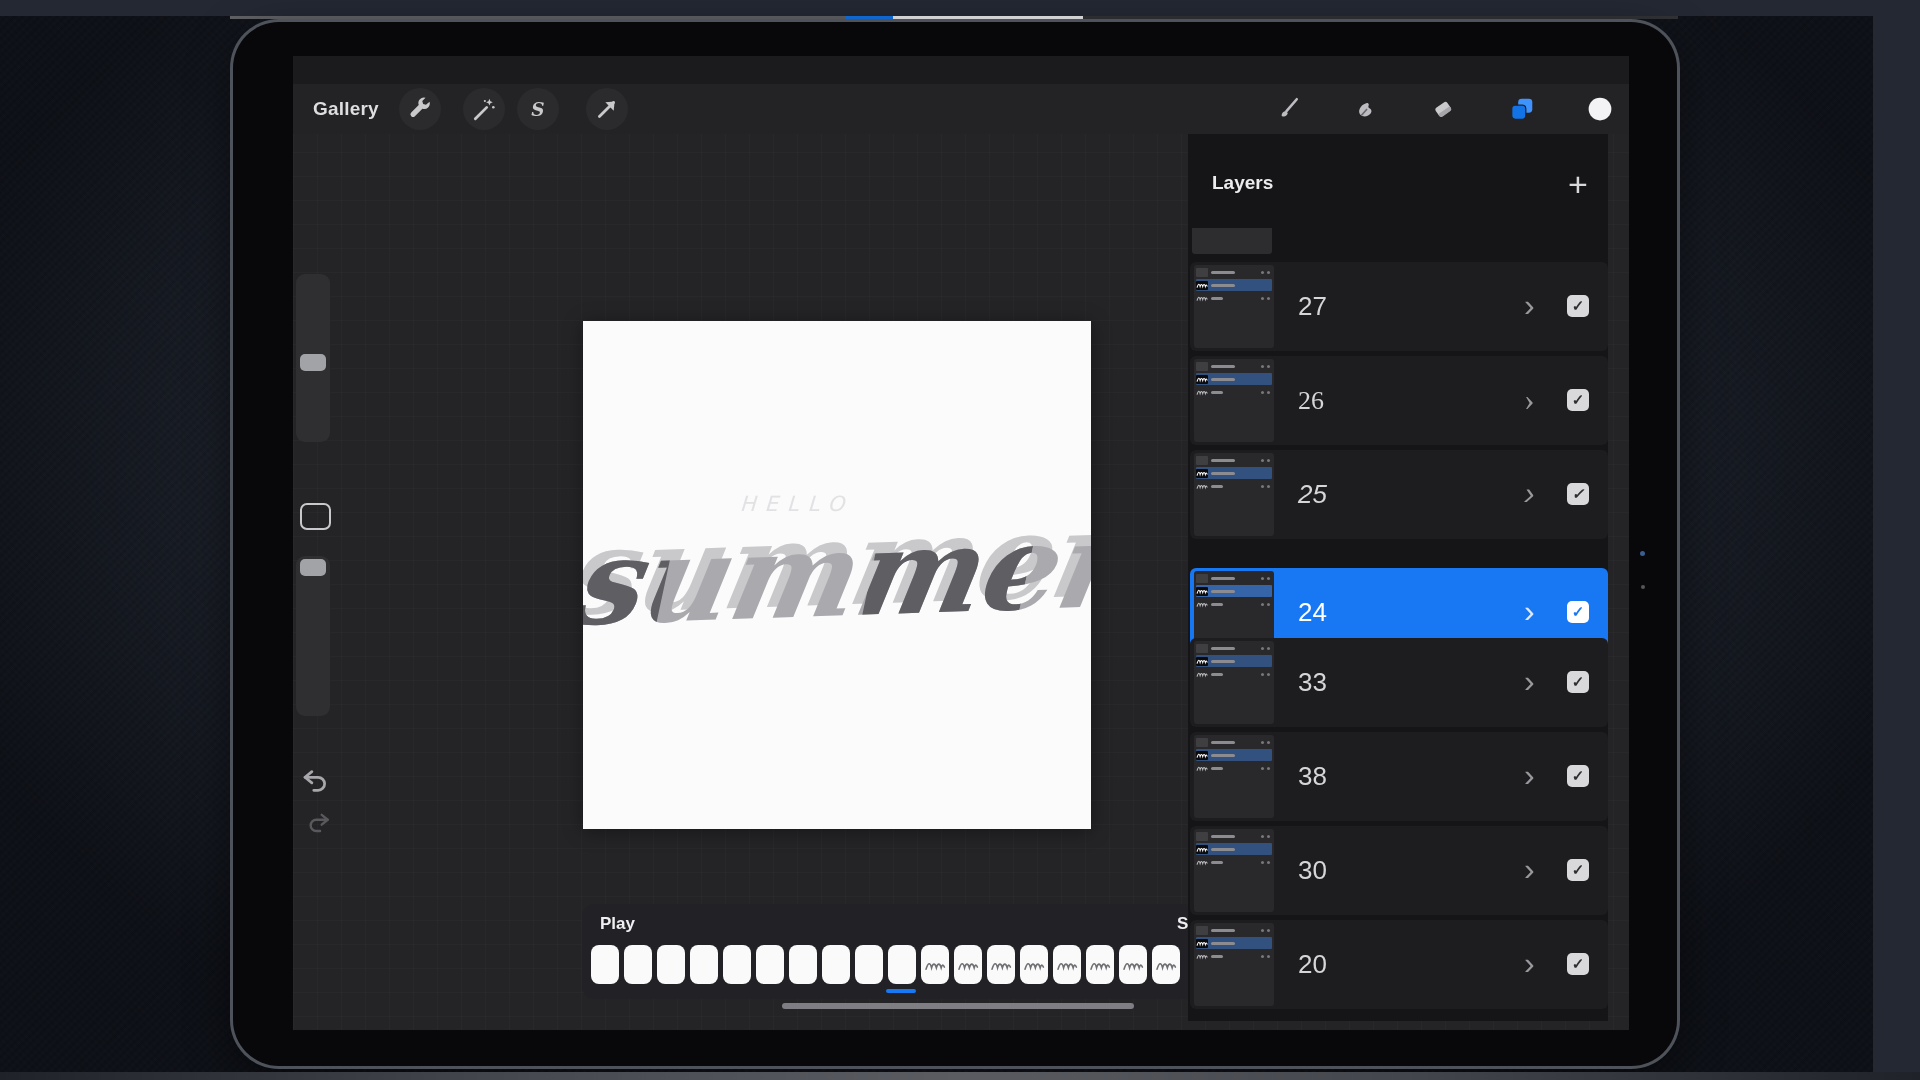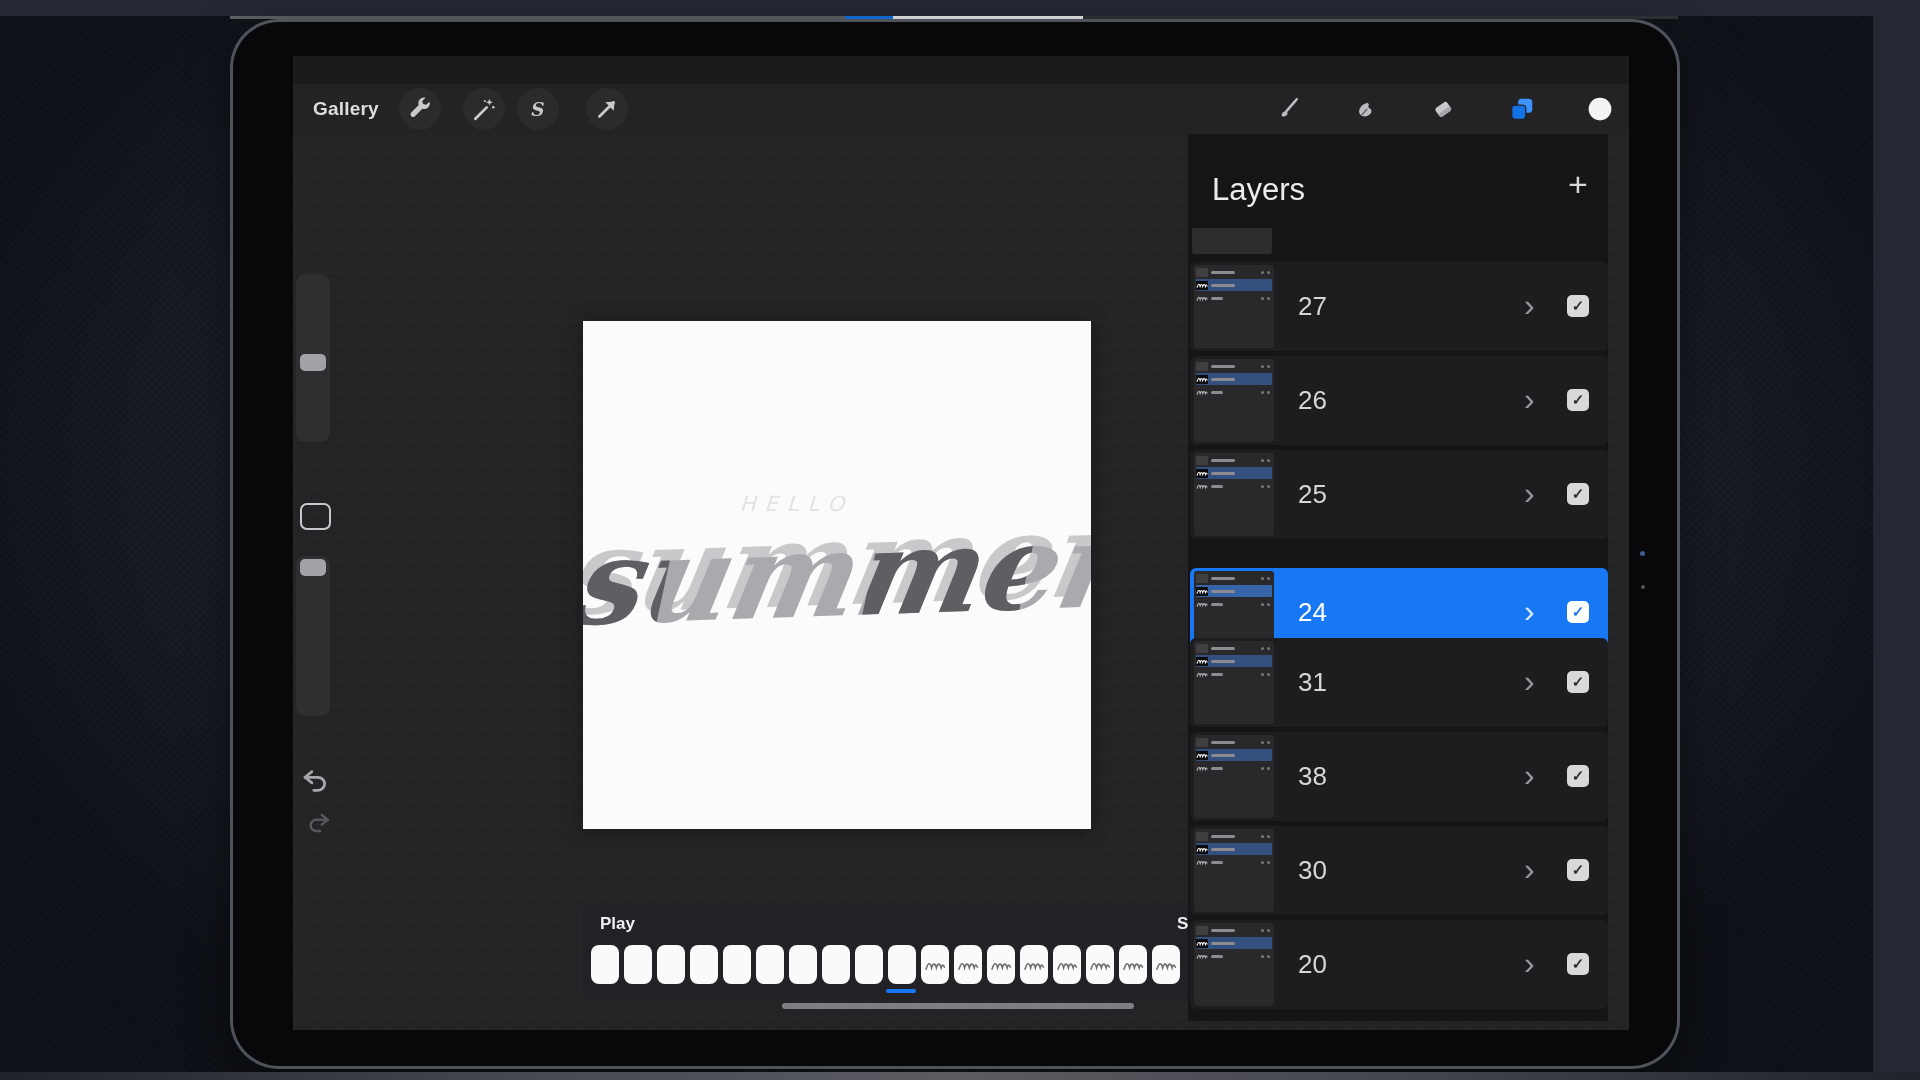--- a/index.html
+++ b/index.html
@@ -47,21 +47,21 @@
   #timeline{left:582px;top:888px;width:678px;height:95px;background:#222226;border-radius:13px;}
   #play-label{position:absolute;left:18px;top:10px;color:#efeff1;font-size:17px;font-weight:700;}
   #settings-label{position:absolute;right:16px;top:10px;color:#efeff1;font-size:17px;font-weight:700;}
   #frames{position:absolute;left:9px;top:41px;display:flex;gap:5px;}
   .frame{width:28px;height:39px;border-radius:8px;background:#fafafa;
     display:flex;align-items:center;justify-content:center;}
   #current-underline{left:886px;top:973px;width:30px;height:4px;border-radius:2px;background:#1779f3;}
   #hscrollbar{left:782px;top:987px;width:352px;height:6px;border-radius:3px;background:#7e7e83;}
   
   #layers-panel{left:1188px;top:118px;width:420px;height:887px;background:#151517;}
-  #layers-title{position:absolute;left:24px;top:38px;color:#ececee;font-size:31px;font-weight:400;}
+  #layers-title{position:absolute;left:24px;top:38px;color:#ececee;font-size:19px;font-weight:700;}
   #add-layer{position:absolute;left:372px;top:32px;width:36px;height:36px;color:#d8d8da;
     font-size:34px;font-weight:300;display:flex;align-items:center;justify-content:center;line-height:1;}
   #thumb-sliver{position:absolute;left:4px;top:94px;width:80px;height:26px;background:#2d2d30;
     border-radius:0 0 3px 3px;}
   #layer-list{position:absolute;left:0;top:128px;width:420px;}
   .lrow{position:absolute;left:2px;width:418px;height:89px;background:#1d1d20;border-radius:6px;}
   .lrow.sel{background:#1877f2;margin-top:24px;}
   .lthumb{position:absolute;left:4px;top:3px;width:80px;height:83px;background:#29292c;border-radius:3px;overflow:hidden;}
   .trow{position:relative;height:12px;margin:1px 2px 0 2px;display:flex;align-items:center;gap:3px;}
   .trow.hl{background:#33517e;border-radius:1px;}
@@ -288,21 +288,21 @@
                 </svg>
               </span>
               <span class="tbar short"></span>
               <span class="tdots"></span>
             </div>
      </div>
      <span class="lnum">27</span>
      <span class="chev">›</span>
      <span class="chk">✓</span>
         </div>
-        <div class="lrow" style="top: 94px;">
+        <div class="lrow" style="top: 94px; font-family: Liberation Serif, serif;">
           <div class="lthumb">
        <div class="trow">
               <span class="tsq"></span>
               <span class="tbar"></span>
               <span class="tdots"></span>
             </div>
        <div class="trow hl">
               <span class="tsq dark">
                 <svg width="12" height="8" viewBox="0 0 16 10">
      <path d="M1.5 8 C3 3 4.5 3 5.5 7 C6.5 3.5 8 3.5 9 7 C10 3.5 11.5 3.5 12.5 7 C13.2 4.5 14 4.5 14.8 6.5" fill="none" stroke="#ffffff" stroke-width="1.4" stroke-linecap="round"></path>
@@ -317,21 +317,21 @@
                 </svg>
               </span>
               <span class="tbar short"></span>
               <span class="tdots"></span>
             </div>
      </div>
      <span class="lnum">26</span>
      <span class="chev">›</span>
      <span class="chk">✓</span>
         </div>
-        <div class="lrow" style="top: 188px;">
+        <div class="lrow" style="top: 188px; font-style: italic;">
           <div class="lthumb">
        <div class="trow">
               <span class="tsq"></span>
               <span class="tbar"></span>
               <span class="tdots"></span>
             </div>
        <div class="trow hl">
               <span class="tsq dark">
                 <svg width="12" height="8" viewBox="0 0 16 10">
      <path d="M1.5 8 C3 3 4.5 3 5.5 7 C6.5 3.5 8 3.5 9 7 C10 3.5 11.5 3.5 12.5 7 C13.2 4.5 14 4.5 14.8 6.5" fill="none" stroke="#ffffff" stroke-width="1.4" stroke-linecap="round"></path>
@@ -400,21 +400,21 @@
        <div class="trow">
               <span class="tsq scr">
                 <svg width="12" height="8" viewBox="0 0 16 10">
      <path d="M1.5 8 C3 3 4.5 3 5.5 7 C6.5 3.5 8 3.5 9 7 C10 3.5 11.5 3.5 12.5 7 C13.2 4.5 14 4.5 14.8 6.5" fill="none" stroke="#bdbdc1" stroke-width="1.4" stroke-linecap="round"></path>
                 </svg>
               </span>
               <span class="tbar short"></span>
               <span class="tdots"></span>
             </div>
      </div>
-     <span class="lnum">31</span>
+     <span class="lnum">33</span>
      <span class="chev">›</span>
      <span class="chk">✓</span>
         </div>
         <div class="lrow" style="top: 470px;">
           <div class="lthumb">
        <div class="trow">
               <span class="tsq"></span>
               <span class="tbar"></span>
               <span class="tdots"></span>
             </div>

